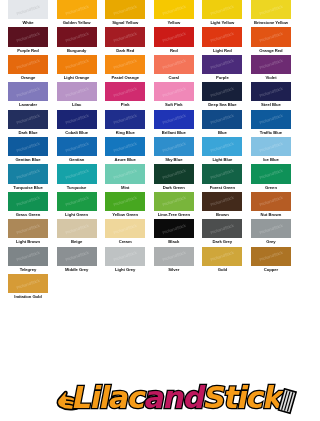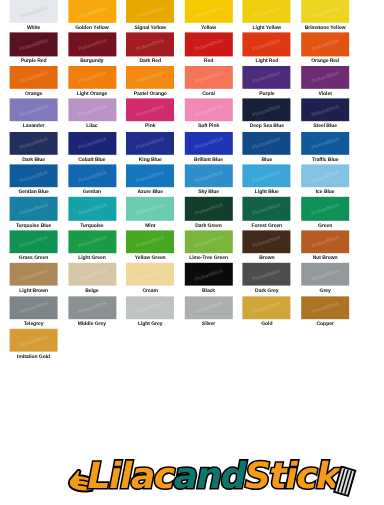--- a/index.html
+++ b/index.html
@@ -98,21 +98,21 @@
     font-size: 30px;
     font-weight: bold;
     font-style: italic;
     letter-spacing: -1.2px;
     line-height: 36px;
     white-space: nowrap;
     color: #F59B18;
     -webkit-text-stroke: 2.6px #000000;
     paint-order: stroke fill;
   }
-  #logo-text .seg-dark { color: #0f766e; }
+  #logo-text .seg-dark { color: #be185d; }
   #hand-icon {
     position: absolute;
     left: 0px;
     top: 12px;
     width: 24px;
     height: 22px;
   }
   #scraper-icon {
     position: absolute;
     right: 0px;

